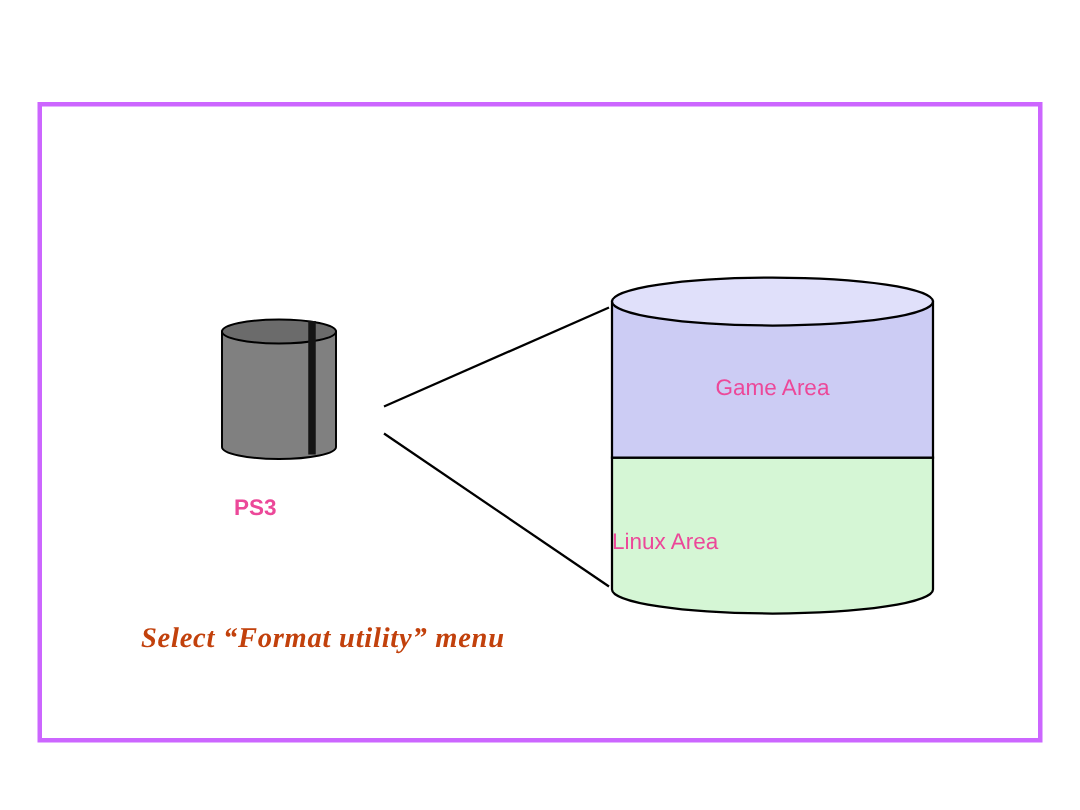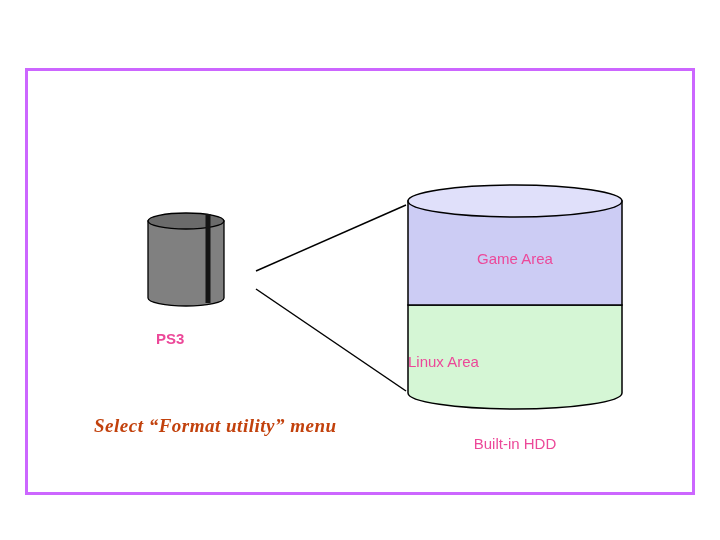--- a/index.html
+++ b/index.html
@@ -100,16 +100,15 @@
     <g stroke="#000000" stroke-width="1.5">
       <path d="M408 305 L408 393 A107 16 0 0 0 622 393 L622 305 Z" fill="#d5f6d5"></path>
       <path d="M408 201 L408 305 L622 305 L622 201 Z" fill="#ccccf4"></path>
       <ellipse cx="515" cy="201" rx="107" ry="16" fill="#e0e0fa"></ellipse>
     </g>
   </svg>
 
   <div class="lbl lbl-ps3">PS3</div>
   <div class="lbl lbl-game">Game Area</div>
   <div class="lbl lbl-linux">Linux Area</div>
-  <div class="lbl lbl-hdd">Built-in HDD</div>
   <div class="lbl caption">Select “Format utility” menu</div>
 
 </div>
 
 </body></html>

